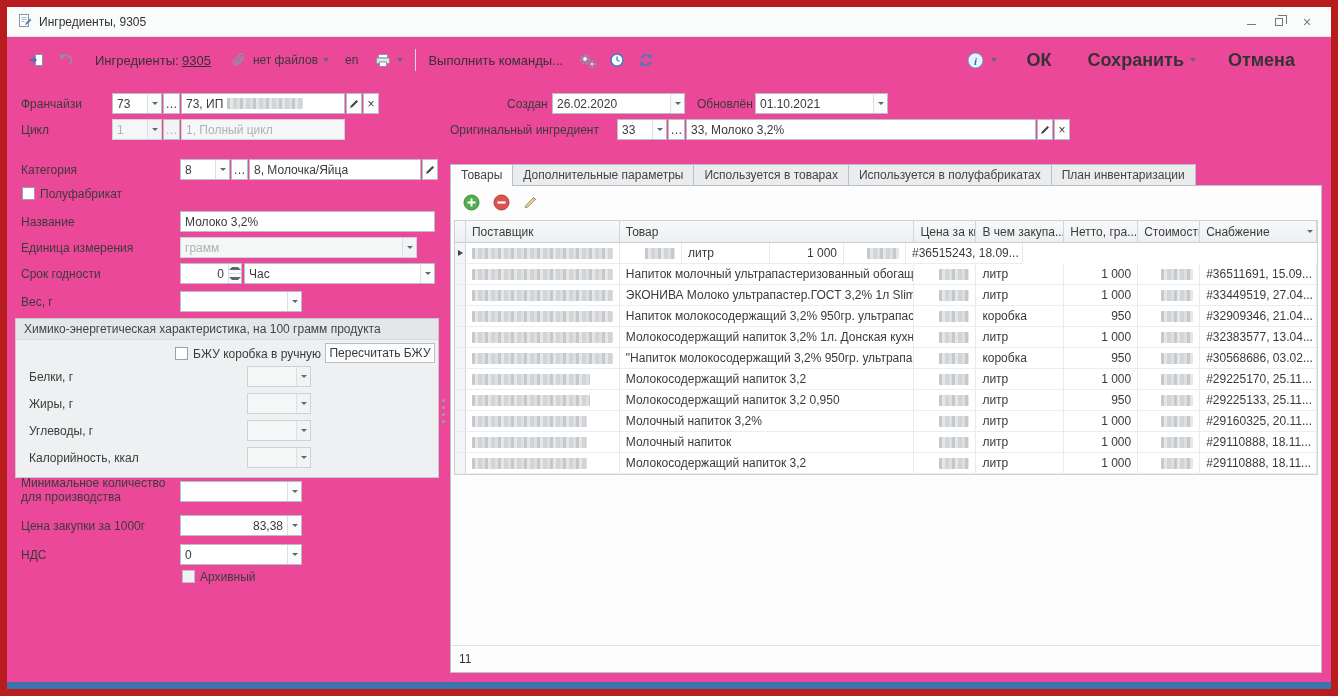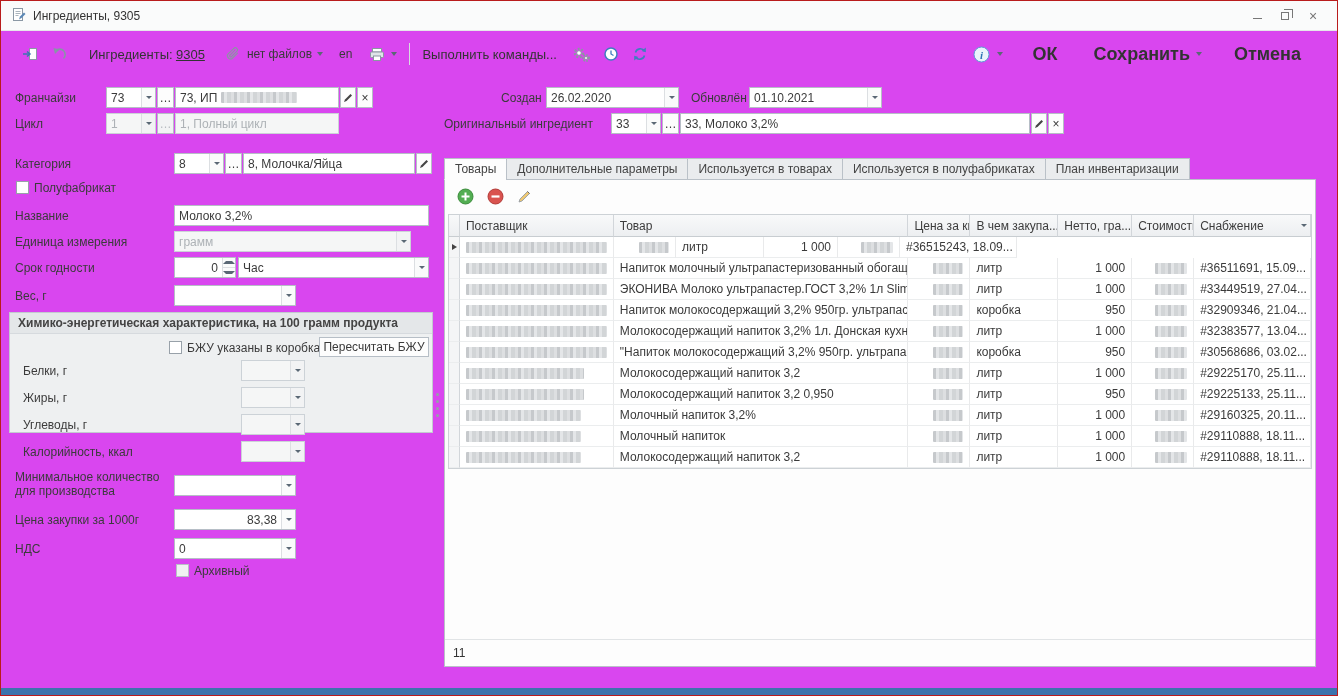--- a/index.html
+++ b/index.html
@@ -1,17 +1,17 @@
 <!DOCTYPE html>
 <html><head>
 <meta charset="utf-8">
 <style>
   * { margin:0; padding:0; box-sizing:border-box; }
   html,body { background:#cfd4d8; font-family:"Liberation Sans", sans-serif; font-size:12px; color:#3a3a3a; }
-  .window { position:relative; width:1338px; height:696px; background:#d946ef; border:1px solid #b91c1c; overflow:hidden; margin:0 auto; }
+  .window { position:relative; width:1338px; height:696px; background:#ec4899; border:7px solid #b91c1c; overflow:hidden; margin:0 auto; }
 
   
   .titlebar { position:absolute; top:0; left:0; right:0; height:30px; background:#fafbfb; border-bottom:1px solid #e6e8ea; display:flex; align-items:center; padding:0 10px; }
   .title-text { margin-left:7px; color:#333; }
   .win-controls { margin-left:auto; display:flex; }
   .wbtn { width:28px; height:20px; display:flex; align-items:center; justify-content:center; color:#777; cursor:default; }
   .min-glyph { width:9px; border-bottom:1px solid #777; height:1px; margin-top:6px; }
   .rest-glyph { width:8px; height:8px; border:1px solid #777; position:relative; }
   .rest-glyph::before { content:""; position:absolute; left:2px; top:-4px; width:8px; height:8px; border:1px solid #777; border-left:none; border-bottom:none; }
   .close-glyph { font-size:14px; line-height:1; }
@@ -38,21 +38,21 @@
   .spin { width:13px; align-self:stretch; margin:0 -4px 0 4px; display:flex; flex-direction:column; border-left:1px solid #dcdfe2; }
   .spin span { flex:1; display:flex; align-items:center; justify-content:center; background:#fafbfb; }
   .spin span + span { border-top:1px solid #dcdfe2; }
   .uarr { width:0;height:0;border-left:3px solid transparent;border-right:3px solid transparent;border-bottom:3.5px solid #5a6875; }
   .darr { width:0;height:0;border-left:3px solid transparent;border-right:3px solid transparent;border-top:3.5px solid #5a6875; }
   .cb { position:absolute; width:13px; height:13px; background:#fff; border:1px solid #98a1a9; }
   .cb.disabled { background:#f0f1f2; border-color:#b9c0c6; }
   .red { height:11px; border-radius:1px;
          background:repeating-linear-gradient(90deg,#c6c9cc 0 3px,#e4e6e8 3px 6px,#d2d5d7 6px 10px,#dddfe1 10px 13px); }
 
-  .groupbox { position:absolute; left:8px; top:311px; width:424px; height:121px; border:1px solid #c3cad0; background:#eef0f1;font-weight:bold; }
+  .groupbox { position:absolute; left:8px; top:311px; width:424px; height:160px; border:1px solid #c3cad0; background:#eef0f1; }
   .groupbox-header { height:21px; background:#e4e7e9; border-bottom:1px solid #d6dade; display:flex; align-items:center; padding:0 8px; color:#444; }
 
   .splitter { position:absolute; left:433px; top:86px; bottom:34px; width:8px; }
   .splitter .dots { position:absolute; top:306px; left:2px; display:flex; flex-direction:column; gap:4px; }
   .splitter .dots i { width:3px; height:3px; border-radius:50%; background:#96a0a9; }
 
   
   .tabstrip { position:absolute; left:443px; top:157px; height:22px; display:flex; }
   .tab { height:22px; padding:4px 10px; display:flex; align-items:center; background:#eaecee; border:1px solid #bac1c8; border-right:none; color:#444; cursor:pointer; }
   .tab:last-child { border-right:1px solid #bac1c8; }
@@ -291,21 +291,21 @@
     <span class="val"></span>
       <span class="dd">
         <span class="darr"></span>
       </span>
   </div>
 
   <div class="groupbox">
     <div class="groupbox-header">Химико-энергетическая характеристика, на 100 грамм продукта</div>
   </div>
   <span class="cb" style="left:168px;top:340px"></span>
-  <span class="lbl" style="left:186px;top:340px">БЖУ указаны в коробка</span>
+  <span class="lbl" style="left:186px;top:340px">БЖУ коробка в ручную</span>
   <div class="btn" style="left:318px;top:336px;width:110px;height:20px">Пересчитать БЖУ</div>
 
   <span class="lbl" style="left:22px;top:363px">Белки, г</span>
   <div class="fld disabled" style="left:240px;top:359px;width:64px">
     <span class="val"></span>
       <span class="dd">
         <span class="darr"></span>
       </span>
   </div>
   <span class="lbl" style="left:22px;top:390px">Жиры, г</span>

